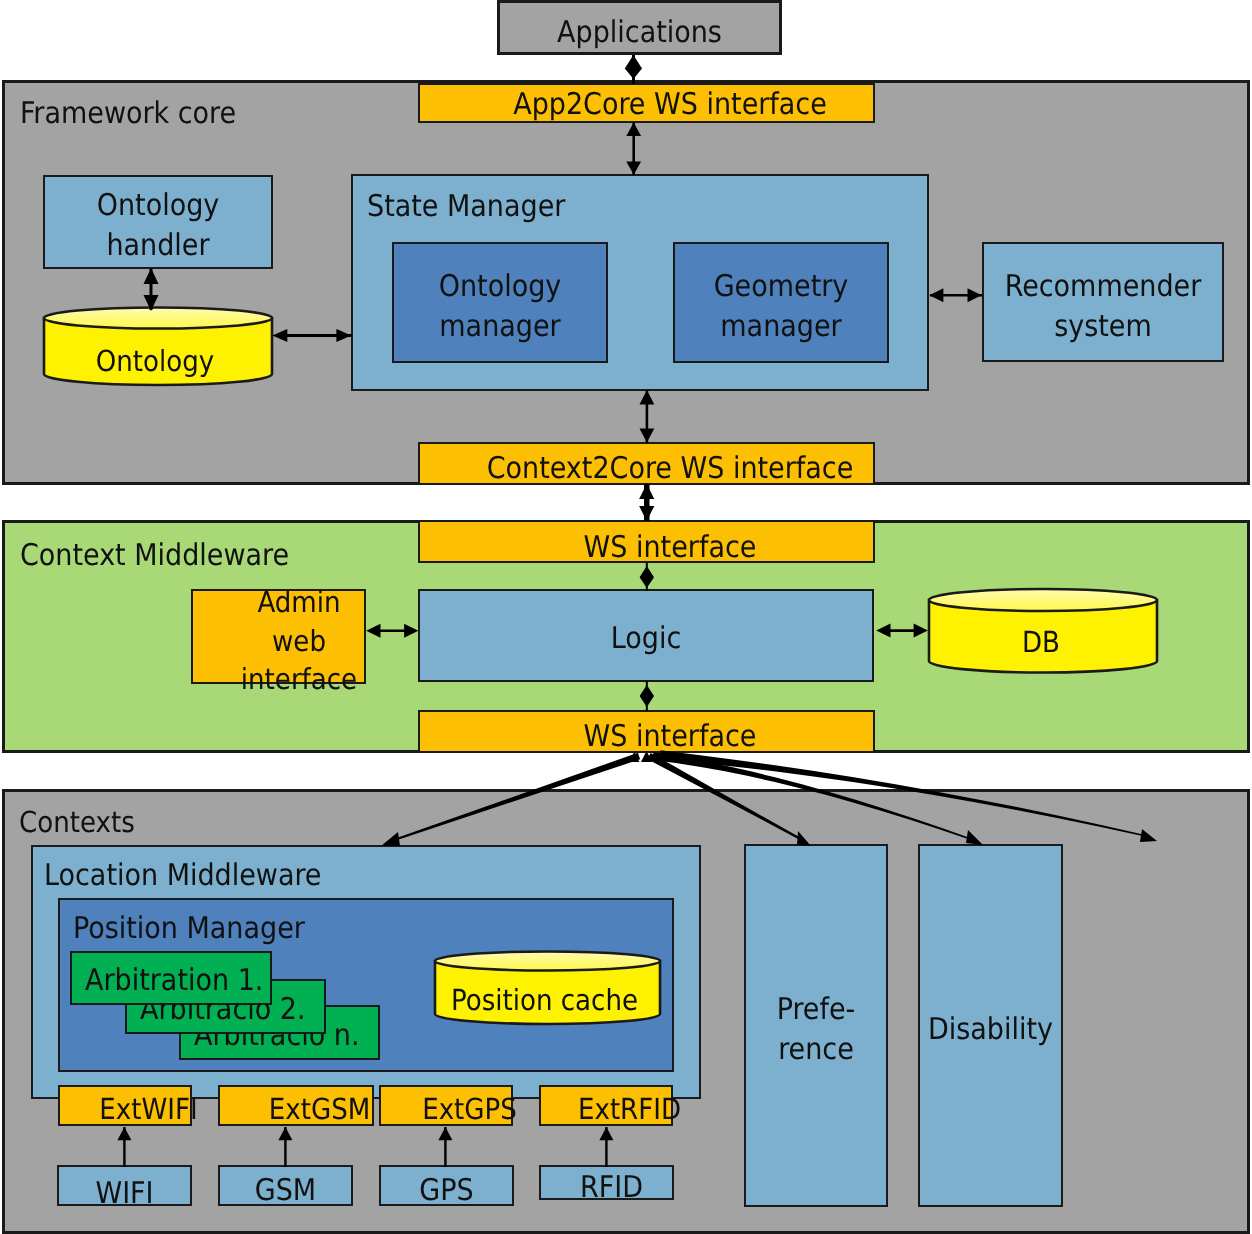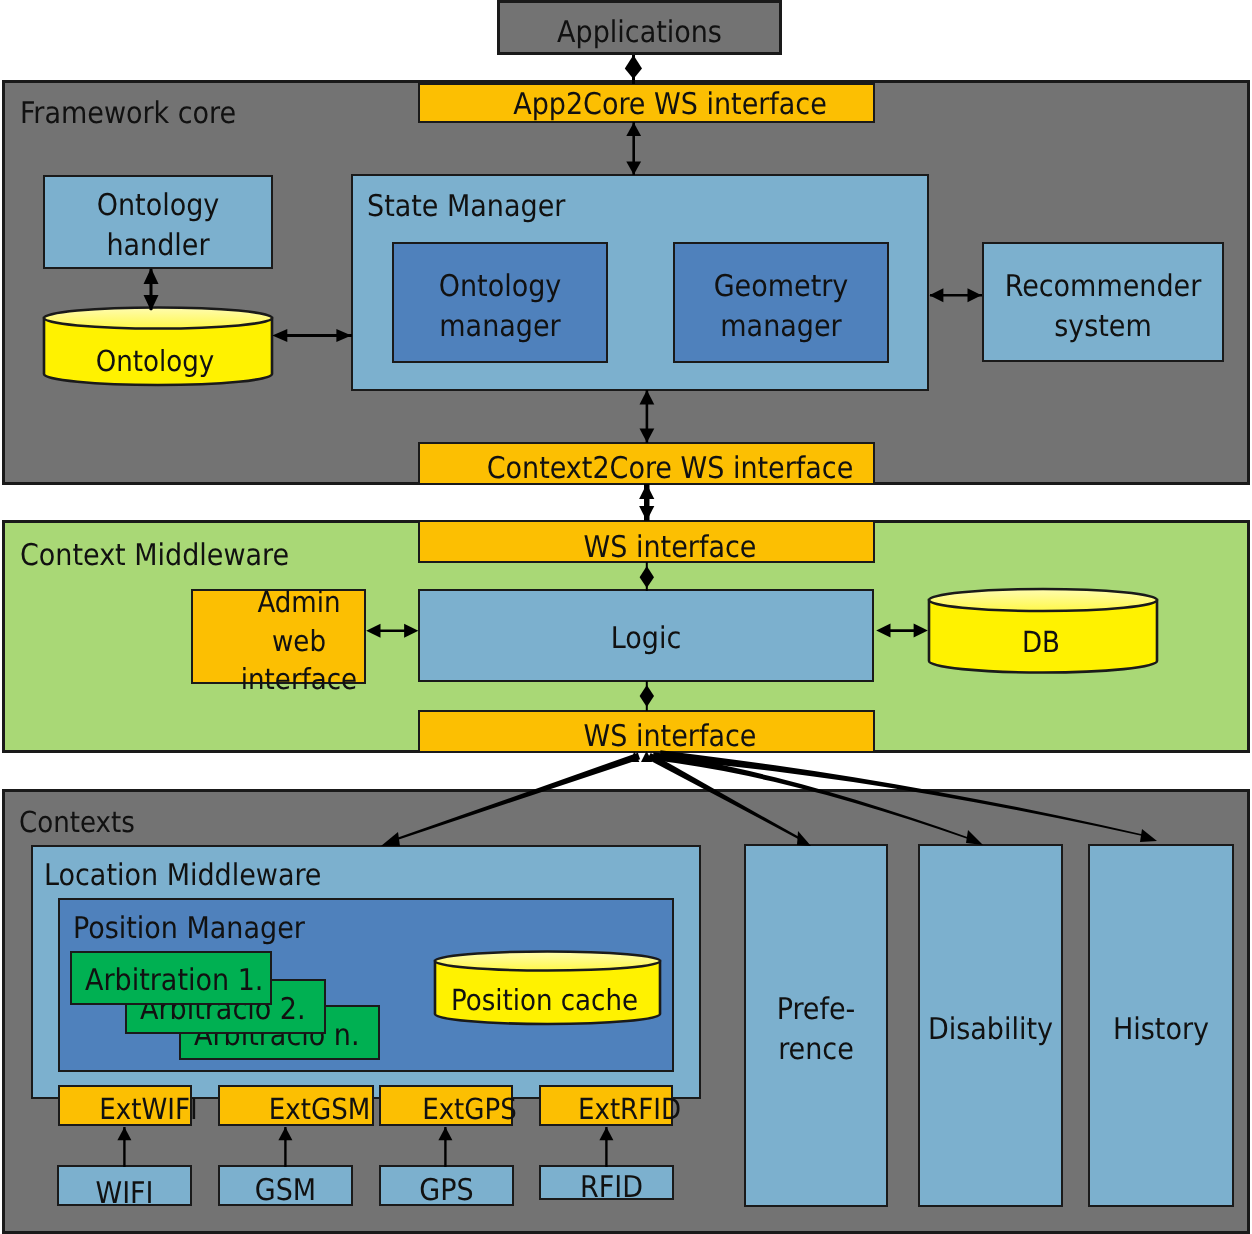--- a/index.html
+++ b/index.html
@@ -9,21 +9,21 @@
   #stage{position:absolute;left:0;top:0;width:1252px;height:1234px;}
 
   .nd{position:absolute;box-sizing:border-box;
       display:flex;align-items:center;justify-content:center;
       text-align:center;line-height:1.33;white-space:pre-line;}
 
   .bk{border:3px solid #1a1a1a;}
   .bk2{border:2px solid #1a1a1a;}
 
   
-  .f-green   {background:#737373;}
+  .f-green   {background:#a3a3a3;}
   .f-green2  {background:#A9D876;}
   .f-orange  {background:#FCBF02;padding-left:47px;}
   .f-blue    {background:#7CB0CE;}
   .f-blued   {background:#4F81BC;}
   .f-emerald {background:#00B052;}
 
   
   .sec-title{position:absolute;white-space:nowrap;line-height:1;}
 
   svg.ov{position:absolute;left:0;top:0;width:1252px;height:1234px;overflow:visible;
@@ -138,21 +138,20 @@
   <div class="nd bk2 f-orange" style="left:539px;top:1085px;width:134px;height:41px;font-size:29px;padding-top:7px;">ExtRFID</div>
 
   <div class="nd bk2 f-blue" style="left:57px;top:1165px;width:135px;height:41px;font-size:30px;padding-top:17px;">WIFI</div>
   <div class="nd bk2 f-blue" style="left:218px;top:1165px;width:135px;height:41px;font-size:30px;padding-top:11px;">GSM</div>
   <div class="nd bk2 f-blue" style="left:379px;top:1165px;width:135px;height:41px;font-size:30px;padding-top:11px;">GPS</div>
   <div class="nd bk2 f-blue" style="left:539px;top:1165px;width:135px;height:35px;font-size:30px;padding-top:11px;padding-left:10px;">RFID</div>
 
   <div class="nd bk2 f-blue" style="left:744px;top:844px;width:144px;height:363px;font-size:30px;padding-top:8px;">Prefe-
 rence</div>
   <div class="nd bk2 f-blue" style="left:918px;top:844px;width:145px;height:363px;font-size:30px;padding-top:8px;">Disability</div>
-  <div class="nd bk2 f-blue" style="left:1088px;top:844px;width:146px;height:363px;font-size:30px;padding-top:8px;">History</div>
 
   <svg class="ov" viewBox="0 0 1252 1234">
     <g fill="#000" stroke="none">
       <g>
         <path d="M632 55 h3 v29 h-3 Z"></path>
         <path d="M633.4 55 L642 68.4 L633.4 79 L624.8 68.4 Z"></path>
       </g>
       <g>
         <path d="M632.4 122 h2.6 v53 h-2.6 Z"></path>
         <path d="M633.7 122.4 l7.4 13.6 h-14.8 Z"></path>

